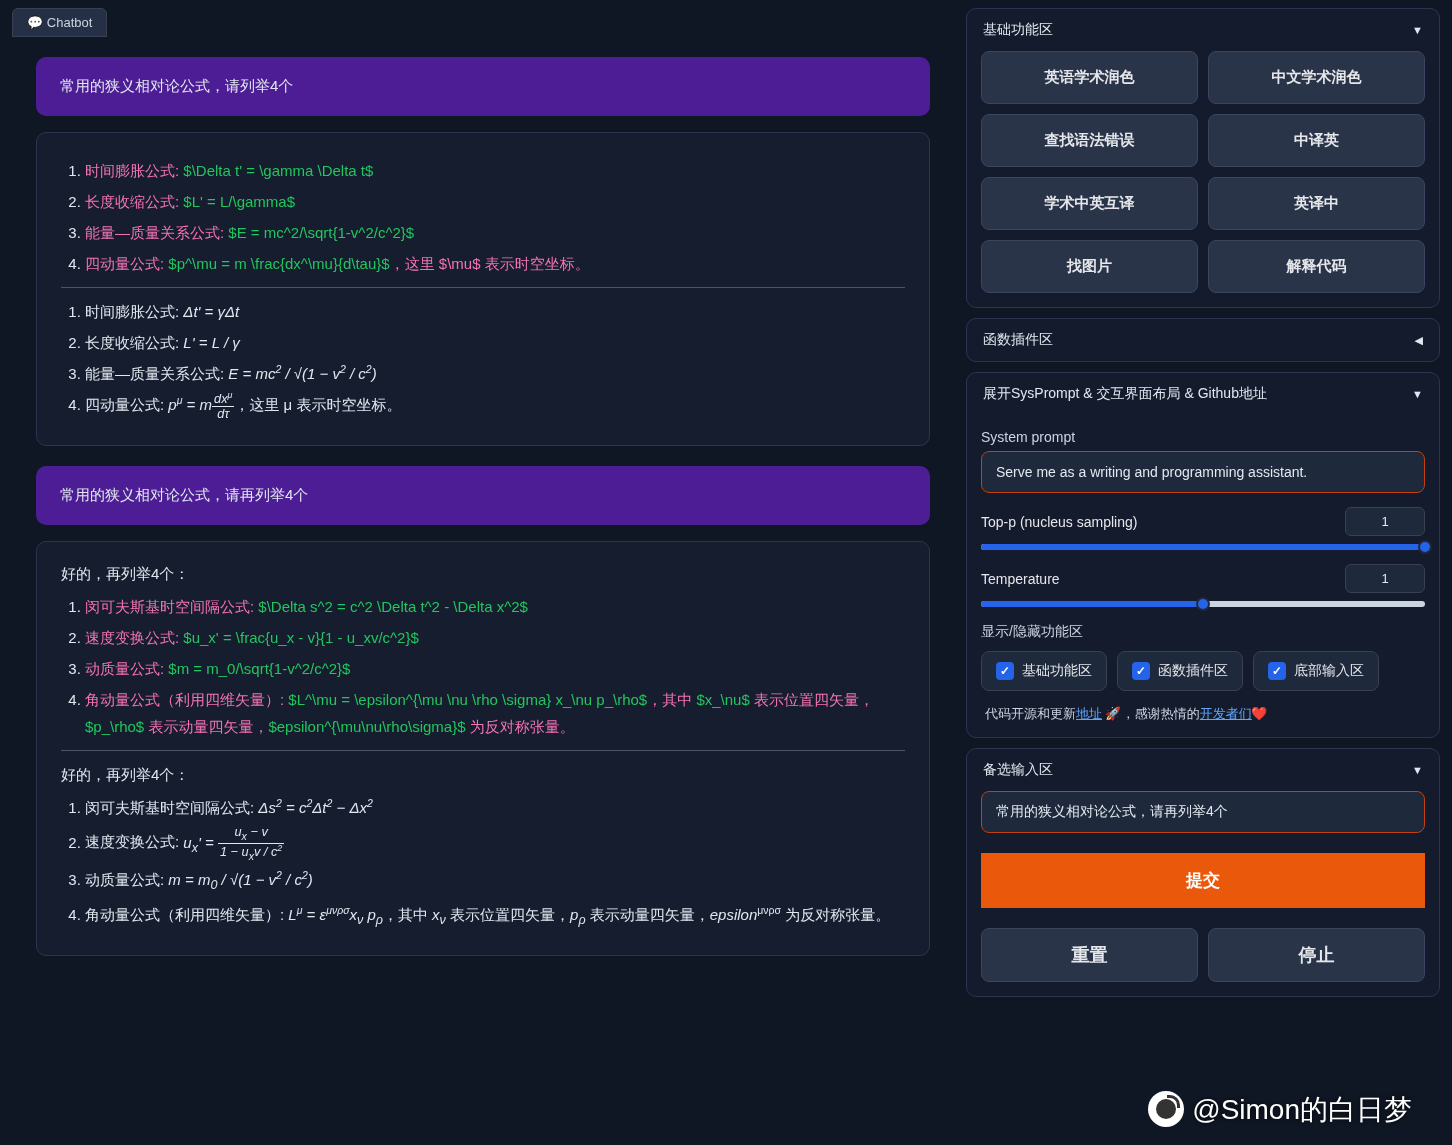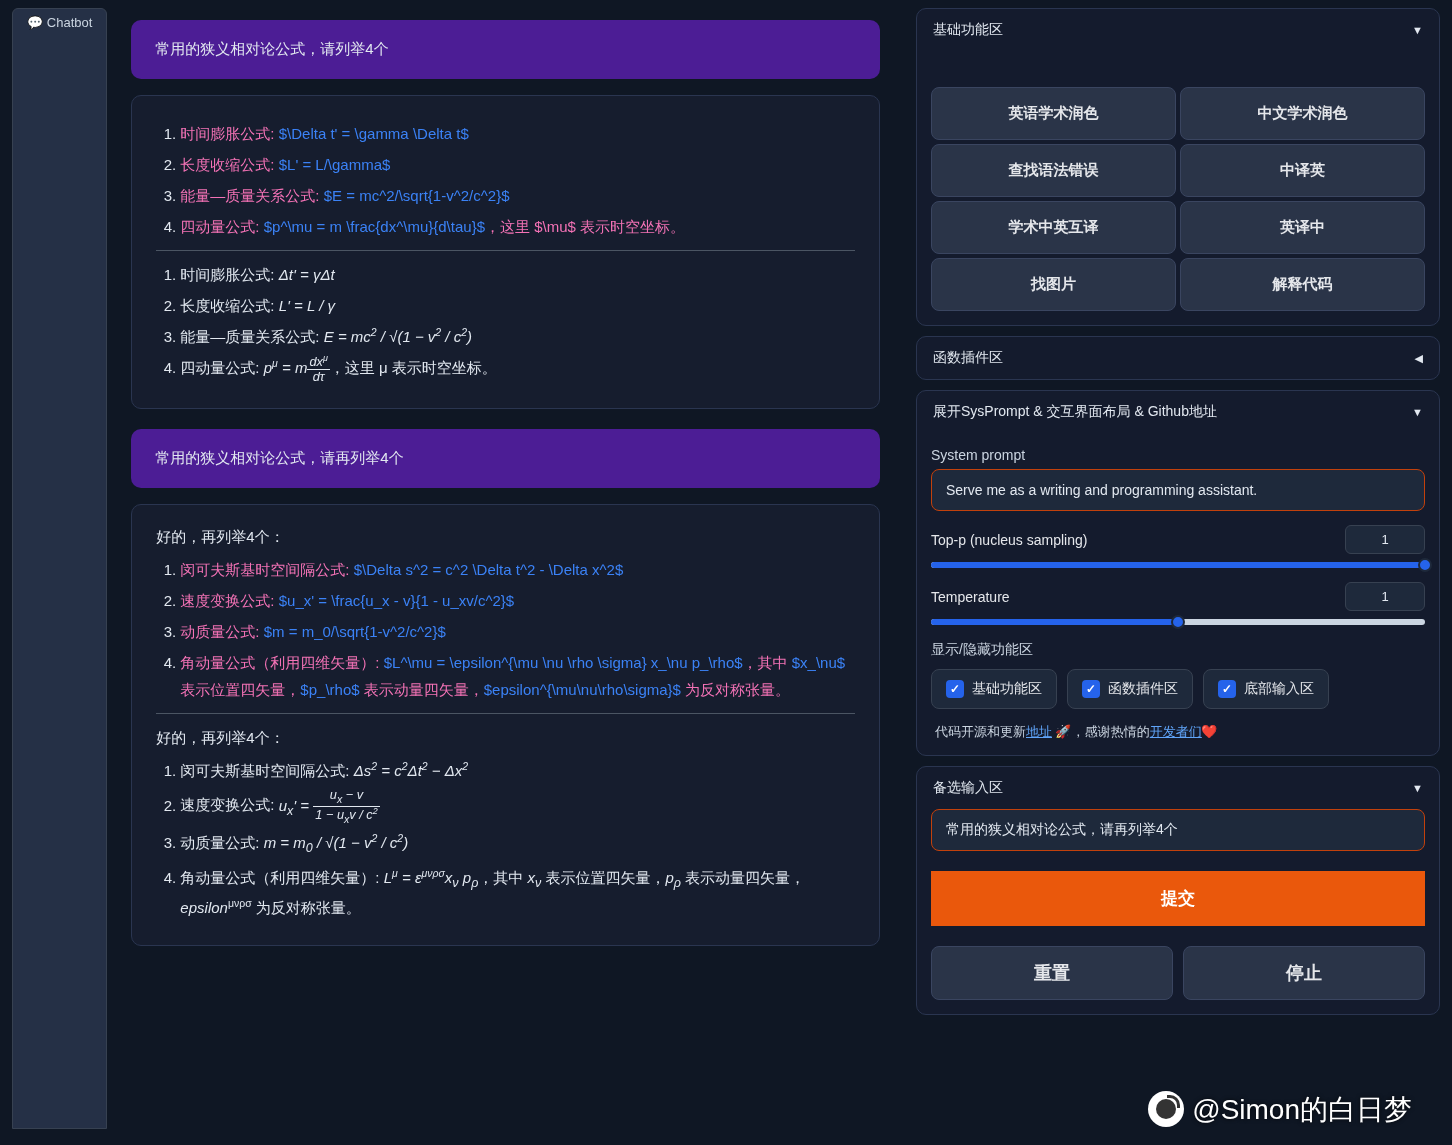--- a/index.html
+++ b/index.html
@@ -11,20 +11,21 @@
   width: 1452px;
   height: 1145px;
   overflow: hidden;
   display: flex;
   position: relative;
 }
 .left-panel {
   flex: 1;
   padding: 8px 12px;
   display: flex;
+  flex-direction: column;
   justify-content: space-between;
 }
 .tab-bar { display: flex; gap: 4px; margin-bottom: 8px; }
 .tab {
   background: #1e293b;
   border: 1px solid #374151;
   padding: 6px 14px;
   border-radius: 6px 6px 0 0;
   font-size: 13px;
   color: #cbd5e1;
@@ -50,34 +51,34 @@
   padding: 18px 24px;
   margin-bottom: 20px;
   color: #e2e8f0;
   font-size: 15px;
   line-height: 1.8;
 }
 .bot-msg ol { padding-left: 24px; margin: 6px 0; }
 .bot-msg li { margin: 4px 0; }
 .bot-msg hr { border: none; border-top: 1px solid #4b5563; margin: 10px 0; }
 .pink { color: #f472b6; }
-.green { color: #3b82f6; }
+.green { color: #22c55e; }
 .ital { font-style: italic; }
 .sup { vertical-align: super; font-size: 0.7em; }
 .frac {
   display: inline-block;
   text-align: center;
   vertical-align: middle;
   font-size: 0.85em;
   line-height: 1.1;
 }
 .frac .num { display: block; border-bottom: 1px solid #e2e8f0; padding: 0 2px; }
 .frac .den { display: block; padding: 0 2px; }
 .right-panel {
-  width: 536px;
+  width: 486px;
   padding: 8px 12px 0 0;
   display: flex;
   flex-direction: column;
   gap: 10px;
 }
 .r-section {
   background: #141b2d;
   border: 1px solid #2a3550;
   border-radius: 10px;
   overflow: hidden;
@@ -88,22 +89,21 @@
   align-items: center;
   padding: 12px 16px;
   color: #e2e8f0;
   font-size: 14px;
   cursor: pointer;
 }
 .r-body { padding: 0 14px 14px 14px; }
 .btn-grid {
   display: grid;
   grid-template-columns: 1fr 1fr;
-  gap: 4px;
-  margin-top: 36px;
+  gap: 10px;
 }
 .fn-btn {
   background: #2a3448;
   border: 1px solid #3a4560;
   color: #e5e7eb;
   padding: 16px 10px;
   border-radius: 8px;
   text-align: center;
   font-size: 15px;
   font-weight: 600;

